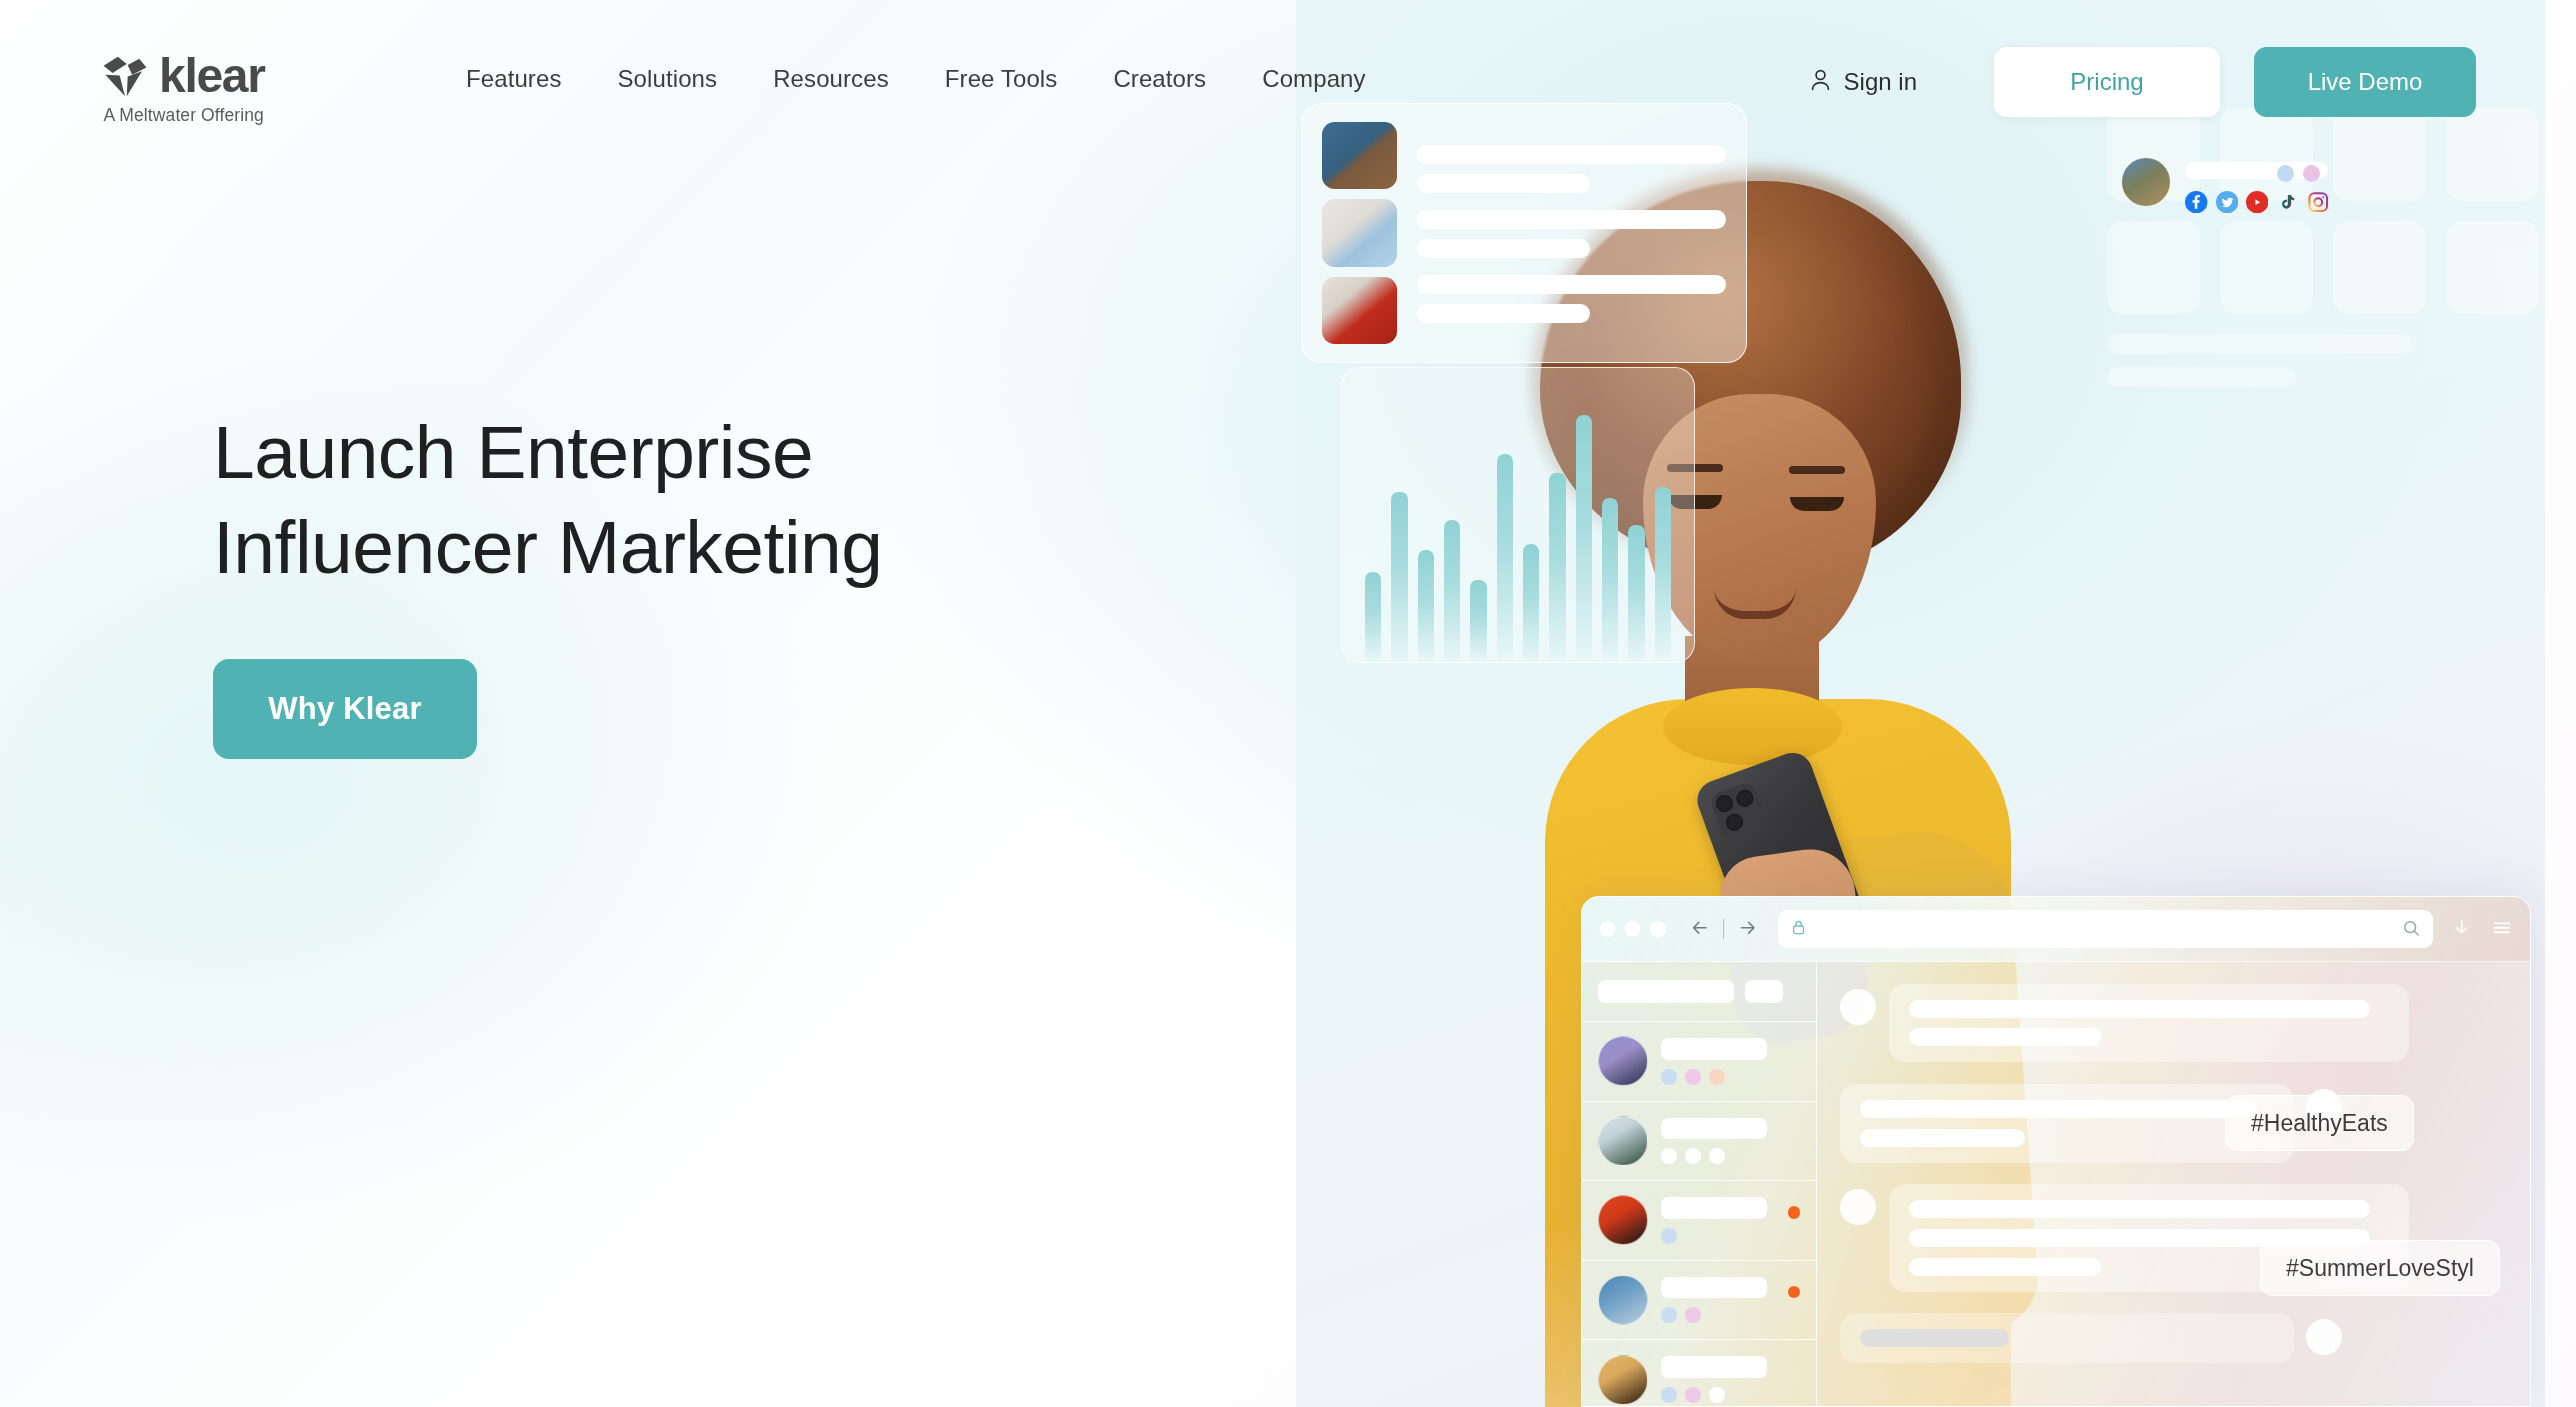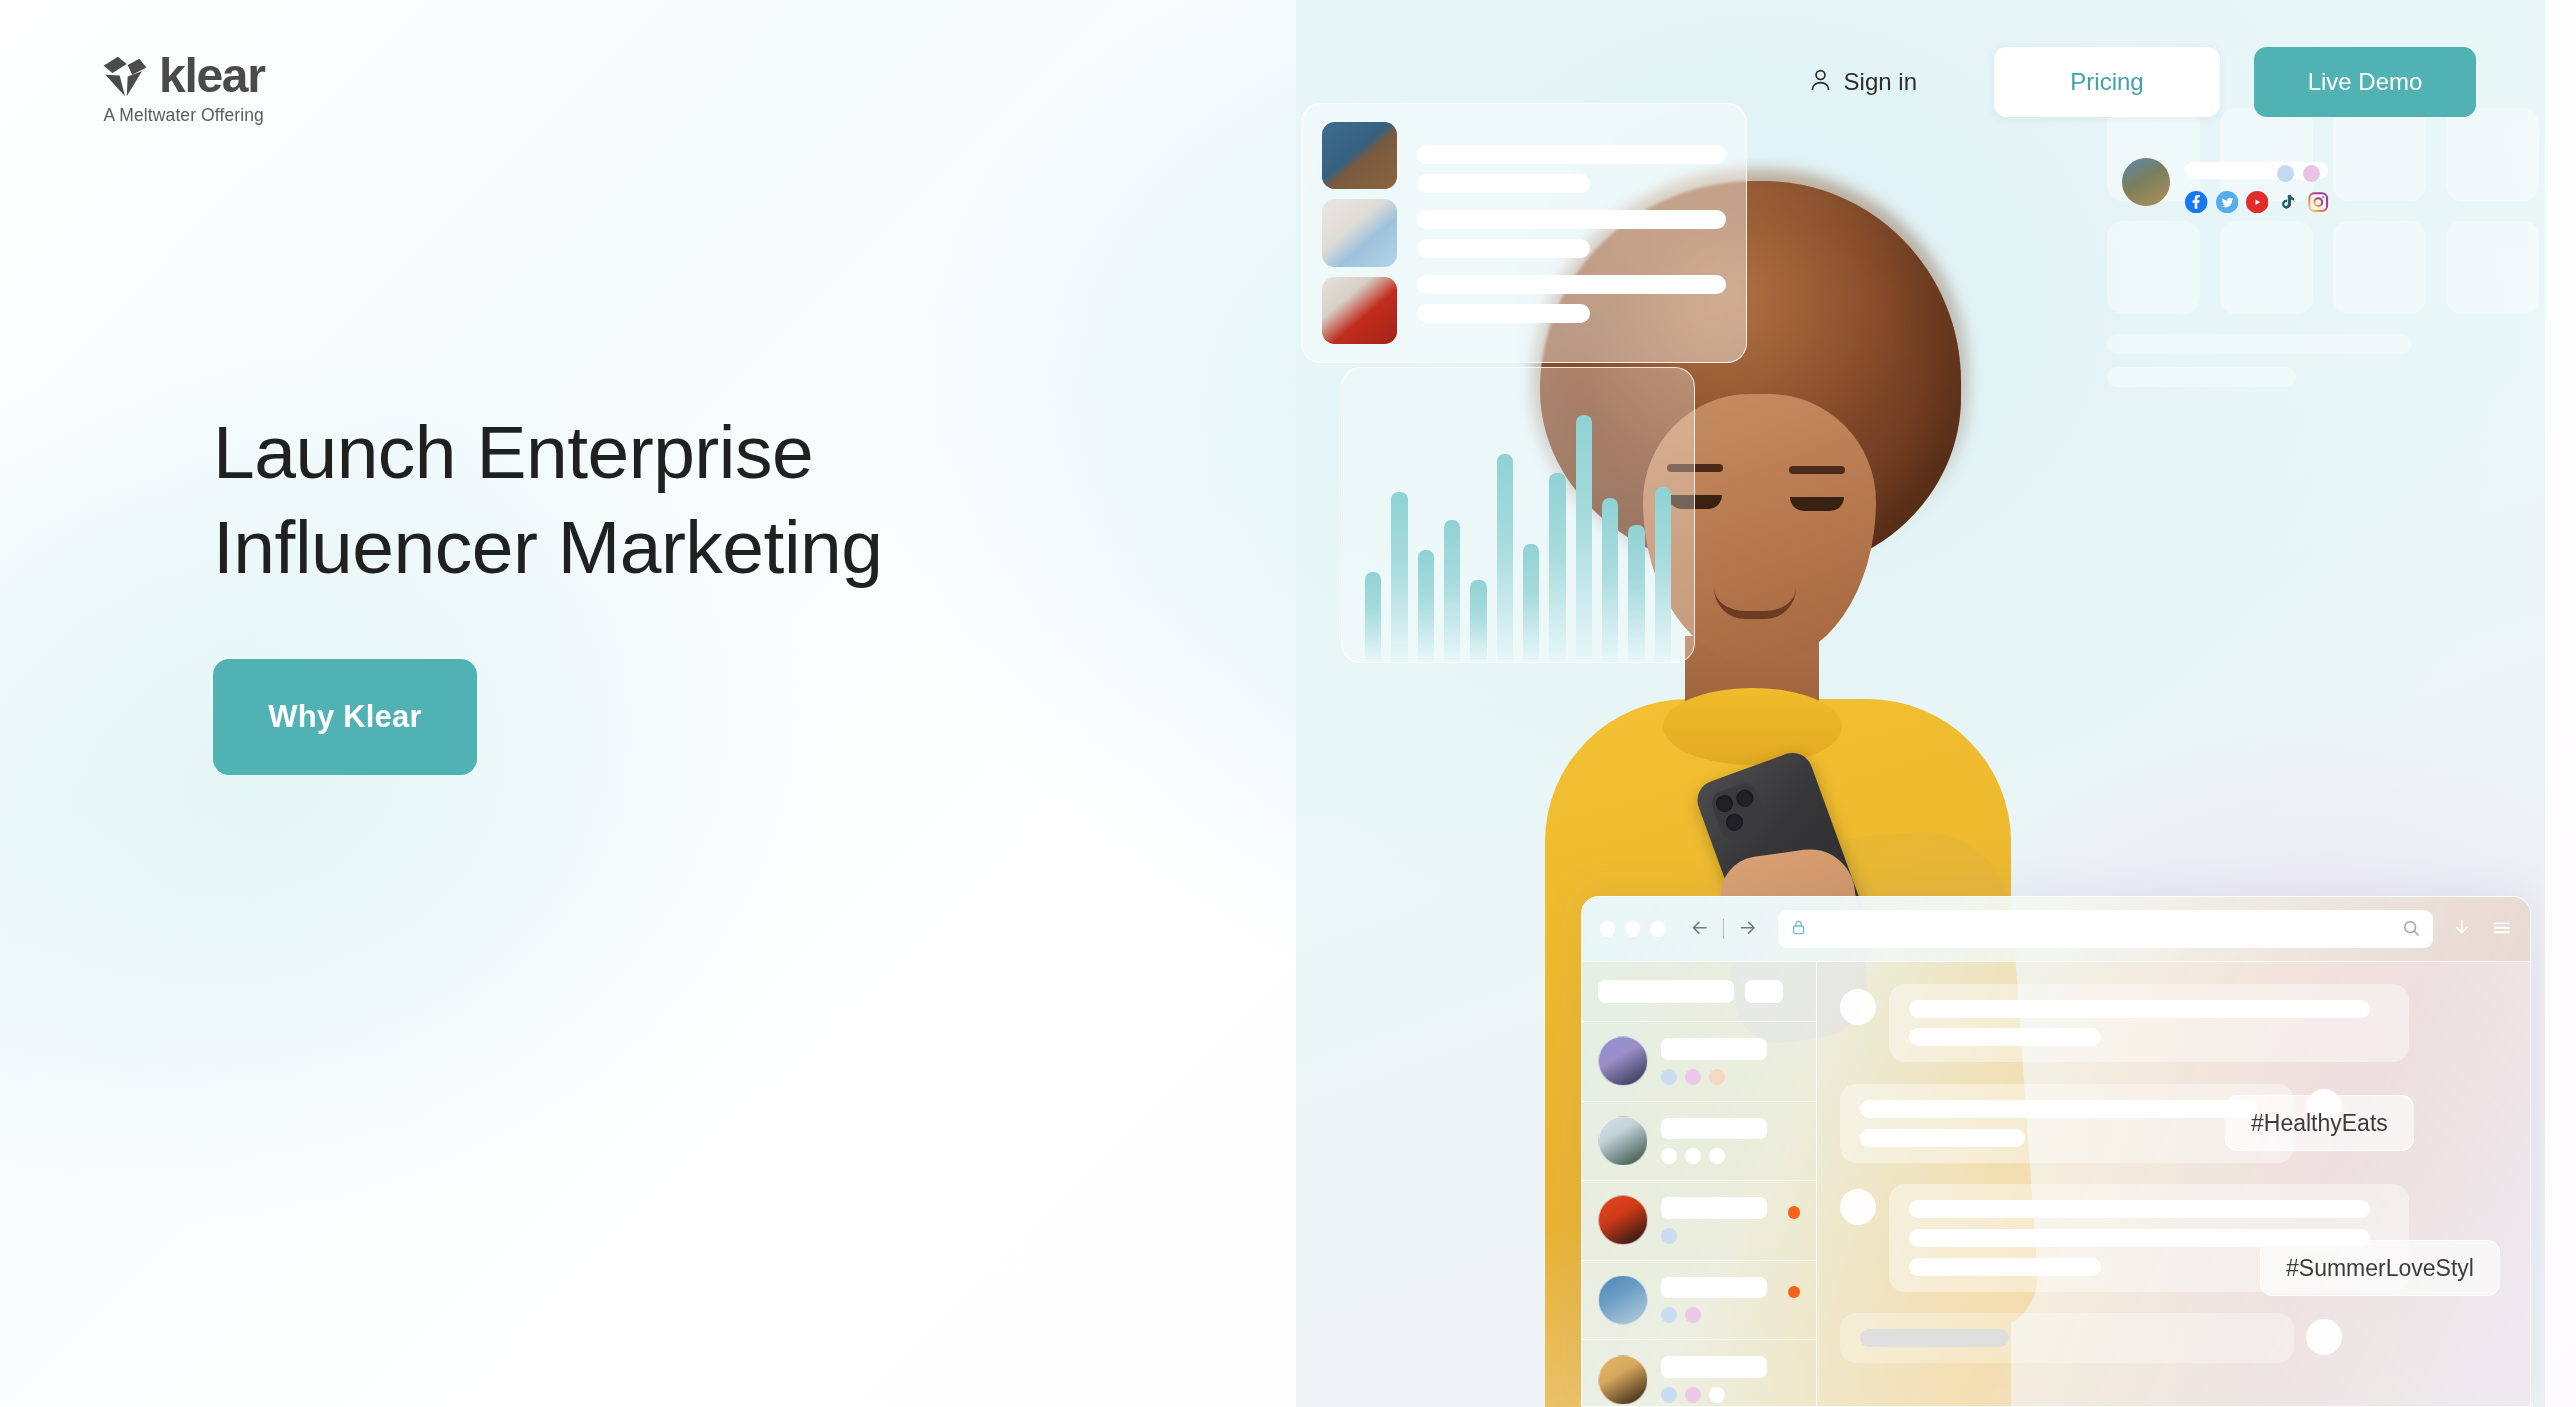--- a/index.html
+++ b/index.html
@@ -61,21 +61,21 @@
   .hero-title {
     font-size: 75px; line-height: 1.26; font-weight: 400; color: #1f2020;
     letter-spacing: -0.5px;
   }
   .hero-sub {
     margin-top: 61px; font-size: 27px; line-height: 1.66; color: #4c4c4c; max-width: 843px;
   }
   .btn-why {
     margin-top: 65px;
     display:inline-flex; align-items:center; justify-content:center;
-    width: 264px; height: 116px; border-radius: 16px;
+    width: 264px; height: 100px; border-radius: 16px;
     background: #51b2b4; color:#fff; font-size: 31px; font-weight: 700; cursor:pointer;
     letter-spacing: 0.2px;
   }
 
   
   
   .woman { position:absolute; left: 163px; top: 18px; width: 663px; height: 1389px; }
   .w-hair {
     position:absolute; left: 81px; top: 163px; width: 421px; height: 394px;
     background: radial-gradient(circle at 40% 34%, #a3643c 0%, #8a4e2c 38%, #6f3c21 68%, #5a2f19 100%);
@@ -555,20 +555,28 @@
             <path d="M31 13 L44 6 L52 16 L36 24 Z" fill="#4b4b4b"></path>
             <path d="M6 24 L22 25 L28 48 Z" fill="#4b4b4b"></path>
             <path d="M31 26 L47 20 L30 48 Z" fill="#4b4b4b"></path>
           </svg>
         </span>
         <span class="logo-word">klear</span>
       </div>
       <div class="logo-sub">A Meltwater Offering</div>
     </div>
 
+    <nav class="nav" id="main-nav">
+        <div class="nav-item">Features</div>
+        <div class="nav-item">Solutions</div>
+        <div class="nav-item">Resources</div>
+        <div class="nav-item">Free Tools</div>
+        <div class="nav-item">Creators</div>
+        <div class="nav-item">Company</div>
+      </nav>
 
     <div class="actions">
       <div class="signin">
         <span>
           <svg width="23" height="25" viewBox="0 0 26 28" fill="none" stroke="#2e2e2e" stroke-width="1.9" stroke-linecap="round">
               <circle cx="13" cy="9" r="5"></circle>
               <path d="M4 25c0-4.4 4-7.5 9-7.5s9 3.1 9 7.5"></path>
             </svg>
         </span>
         <span>Sign in</span>

